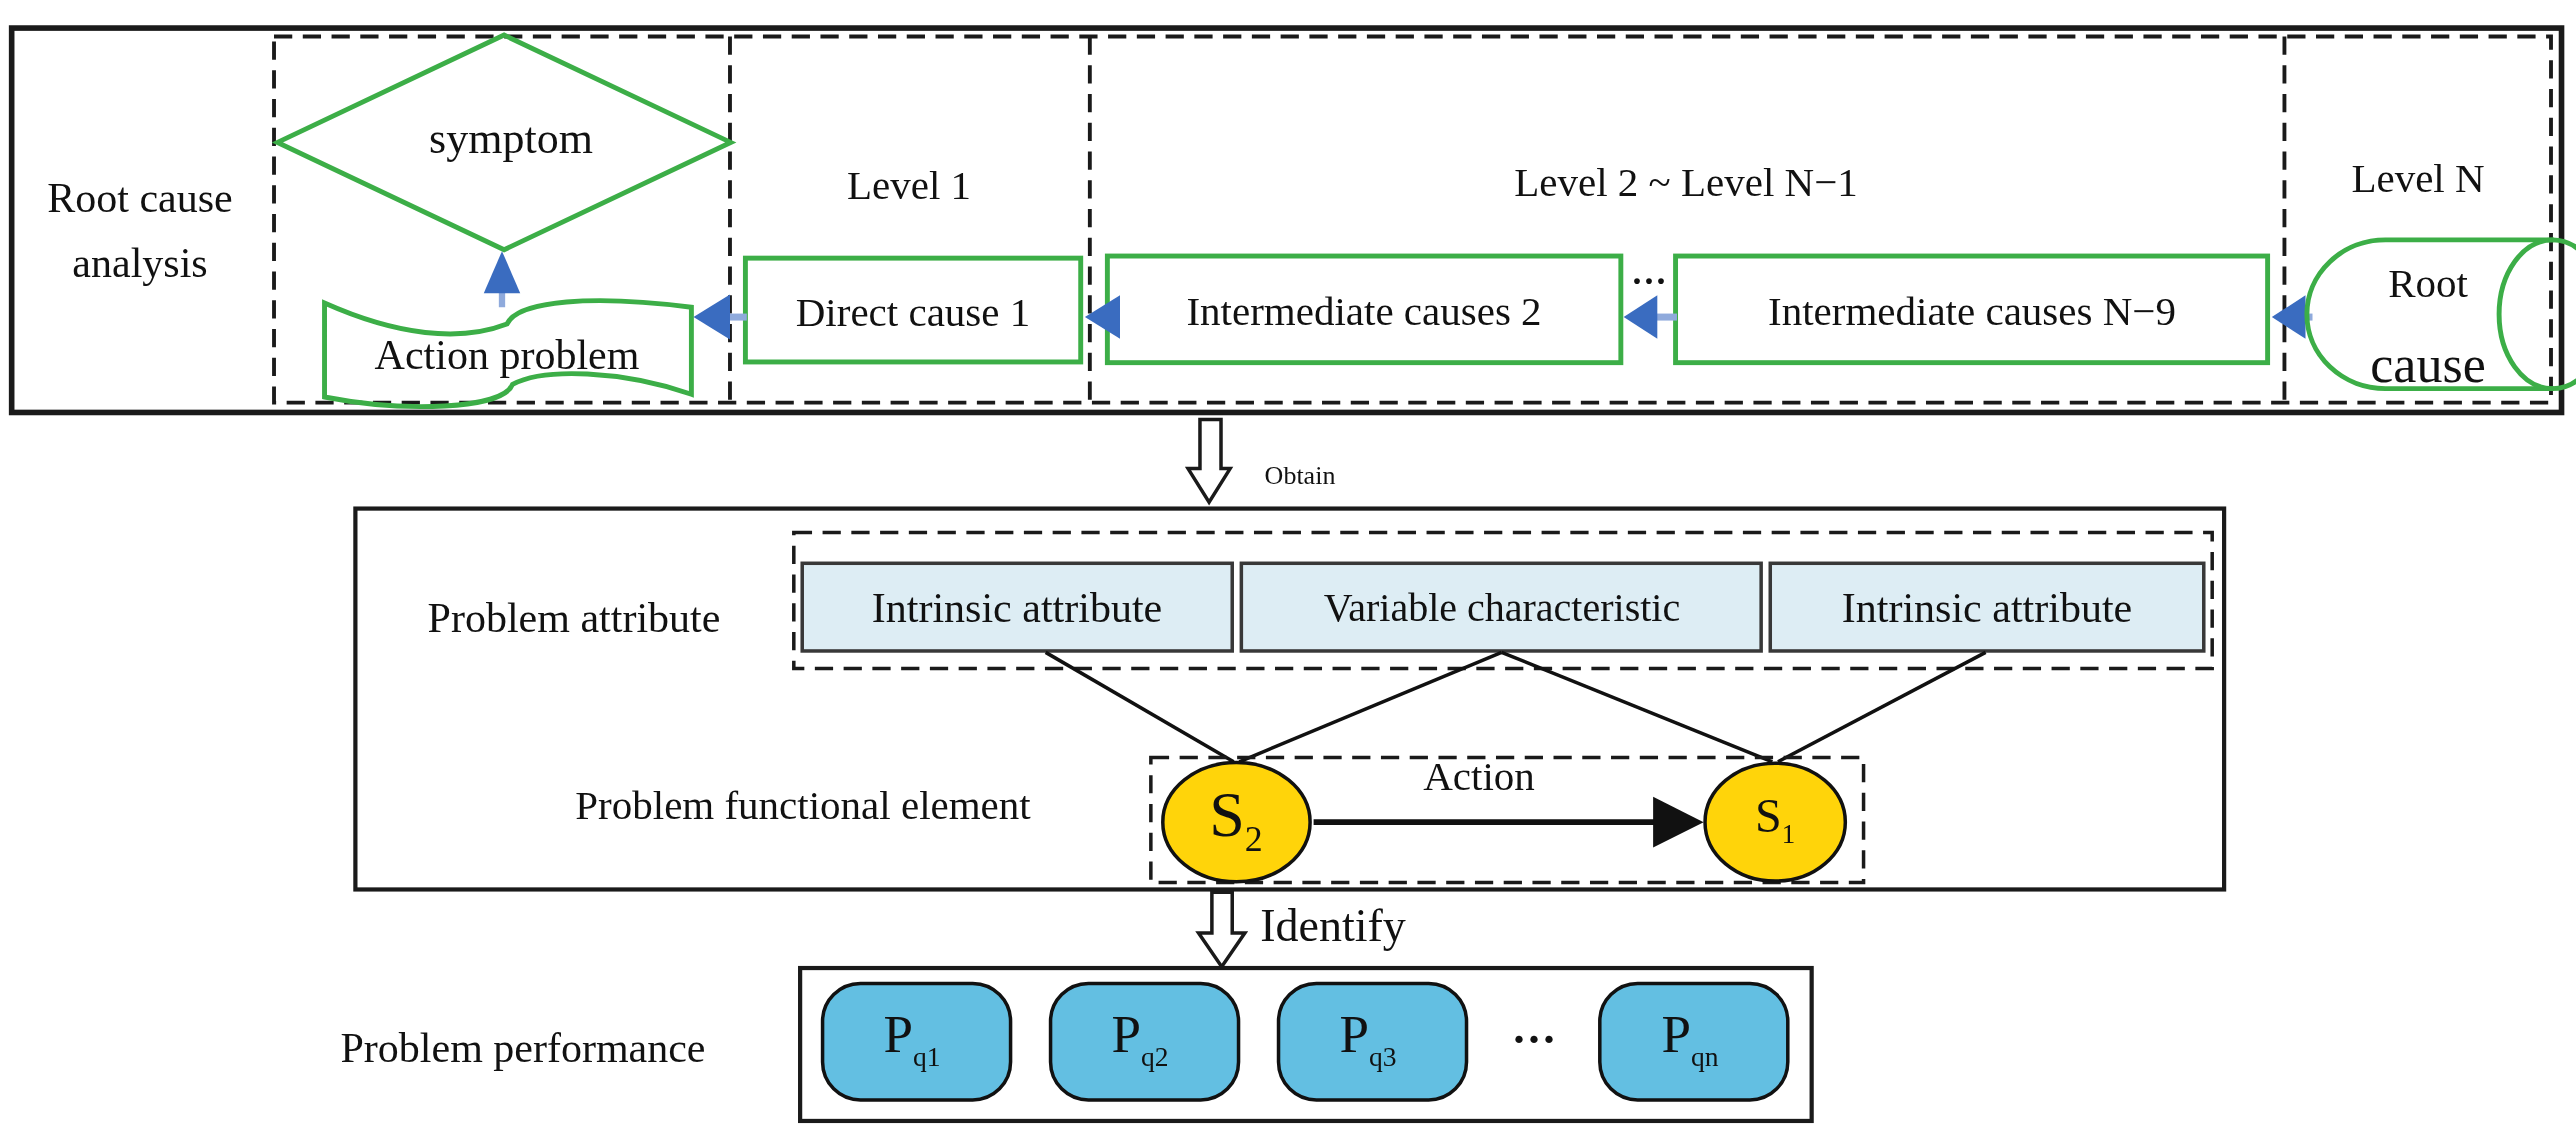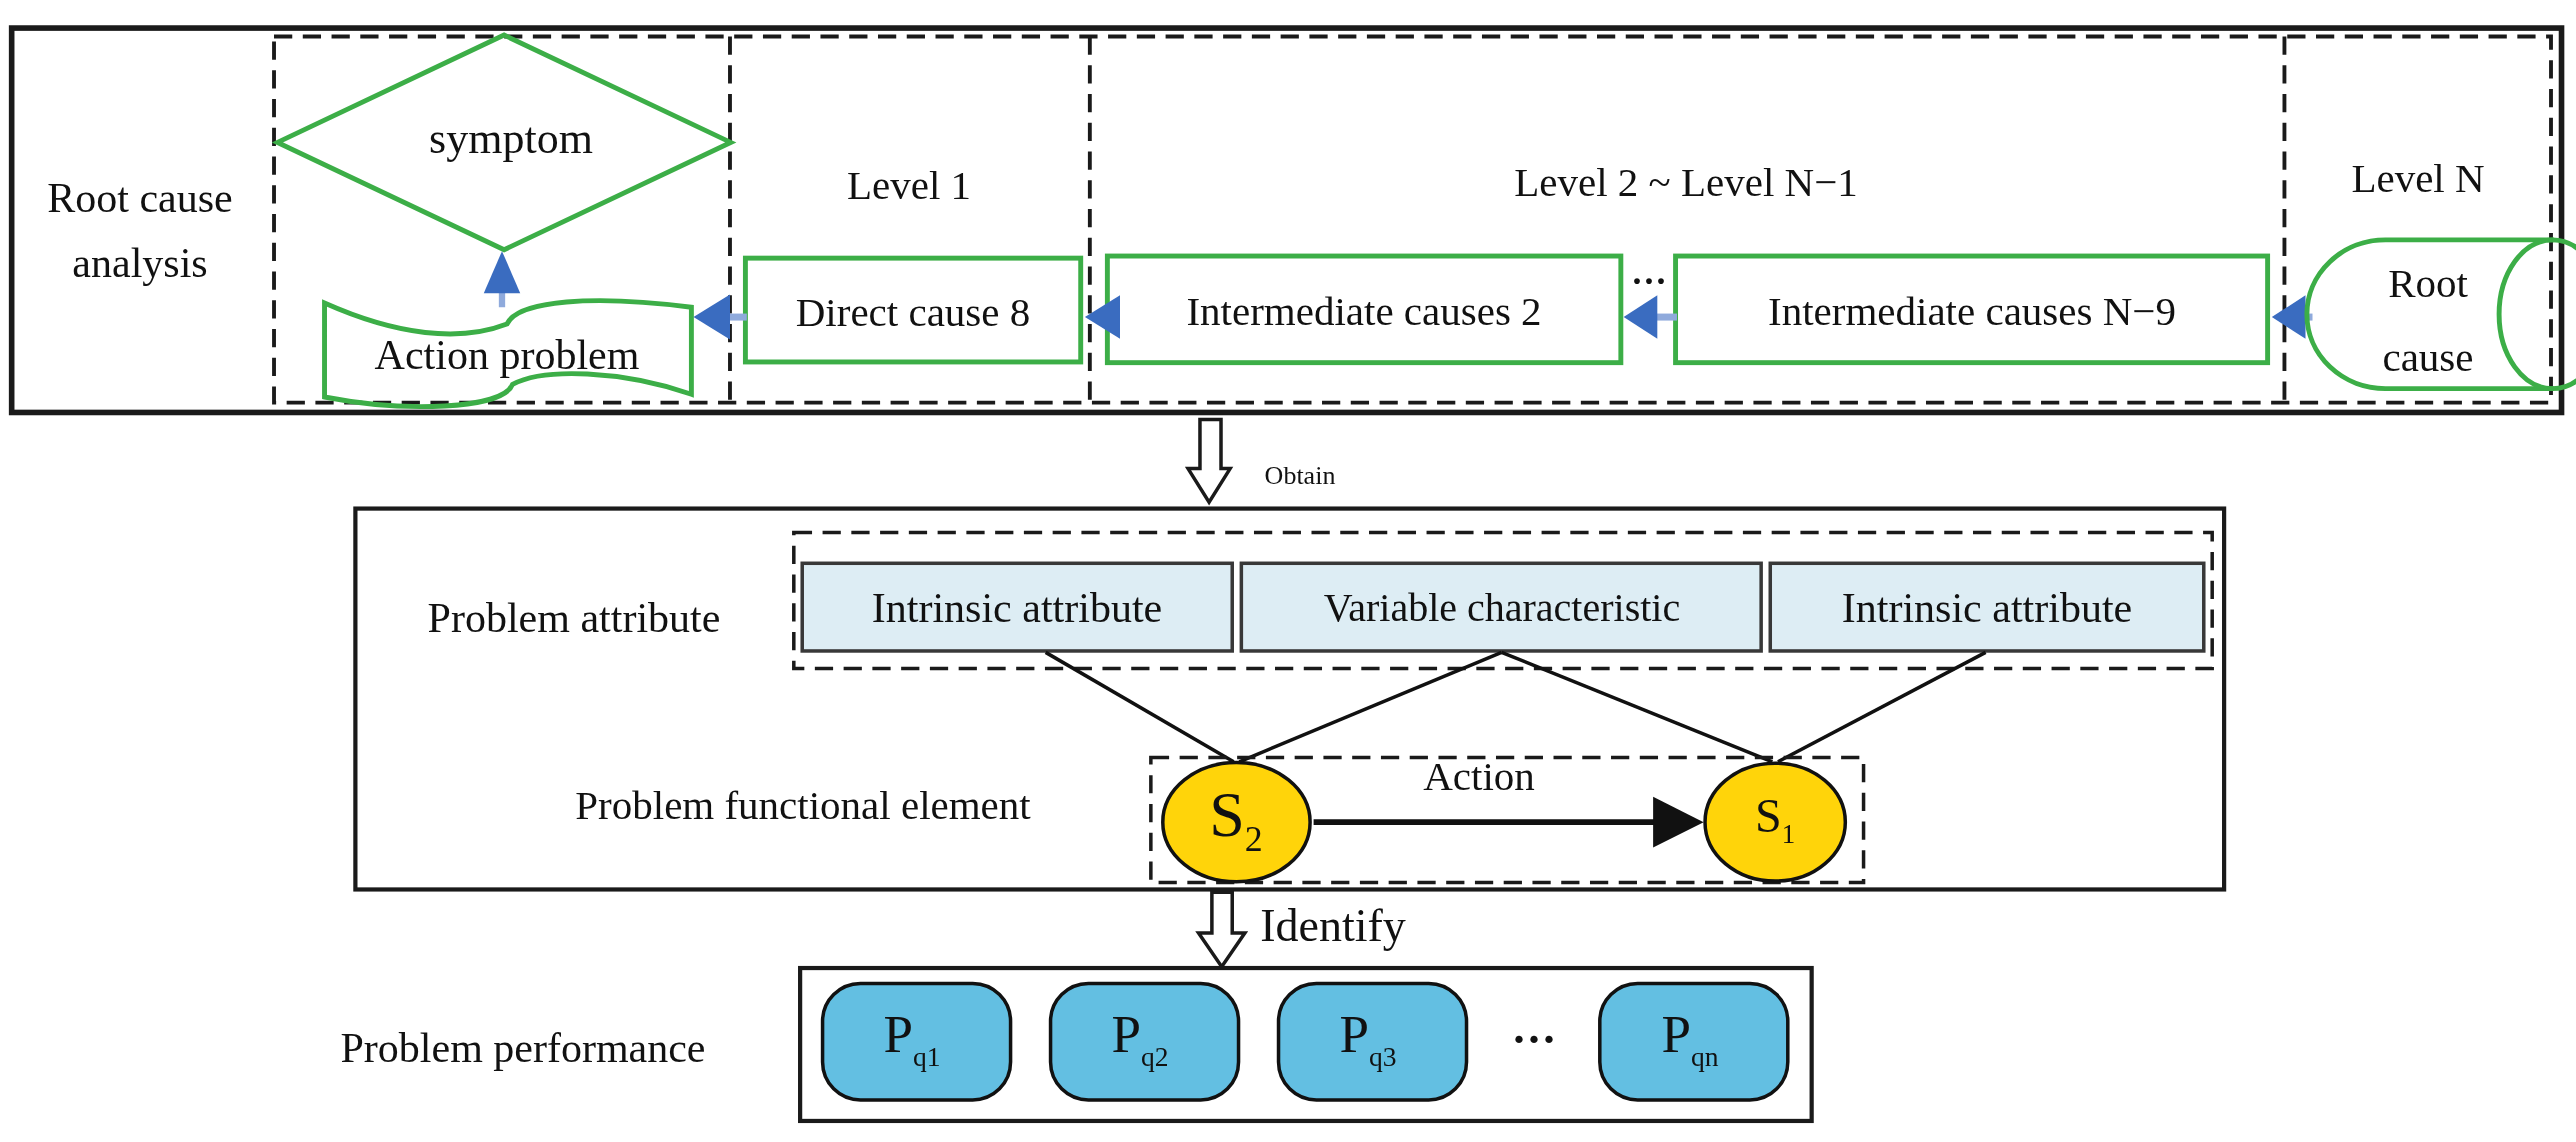--- a/index.html
+++ b/index.html
@@ -85,27 +85,27 @@
 <div class="t" style="left:140px;top:198px;font-size:42px">Root cause</div>
 <div class="t" style="left:140px;top:263px;font-size:42px">analysis</div>
 
 <div class="t" style="left:511px;top:139px;font-size:44px">symptom</div>
 <div class="t" style="left:507px;top:355px;font-size:42px">Action problem</div>
 
 <div class="t" style="left:909px;top:185px;font-size:41px">Level 1</div>
 <div class="t" style="left:1686px;top:182px;font-size:41px">Level 2 ~ Level N−1</div>
 <div class="t" style="left:2418px;top:178px;font-size:41px">Level N</div>
 
-<div class="t" style="left:913px;top:312px;font-size:41px">Direct cause 8</div>
+<div class="t" style="left:913px;top:312px;font-size:41px">Direct cause 1</div>
 <div class="t" style="left:1364px;top:311px;font-size:41px">Intermediate causes 2</div>
 <div class="t" style="left:1972px;top:311px;font-size:41px">Intermediate causes N−9</div>
 <div class="t bold" style="left:1649px;top:281px;font-size:36px">···</div>
 
 <div class="t" style="left:2428px;top:283px;font-size:41px">Root</div>
-<div class="t" style="left:2428px;top:357px;font-size:41px">cause</div>
+<div class="t" style="left:2428px;top:365px;font-size:52px">cause</div>
 
 <div class="t" style="left:1300px;top:476px;font-size:26px">Obtain</div>
 
 <div class="t" style="left:574px;top:618px;font-size:42px">Problem attribute</div>
 <div class="t" style="left:1017px;top:608px;font-size:42px">Intrinsic attribute</div>
 <div class="t" style="left:1502px;top:608px;font-size:40px">Variable characteristic</div>
 <div class="t" style="left:1987px;top:608px;font-size:42px">Intrinsic attribute</div>
 
 <div class="t" style="left:803px;top:805px;font-size:41px">Problem functional element</div>
 <div class="t" style="left:1479px;top:776px;font-size:41px">Action</div>

